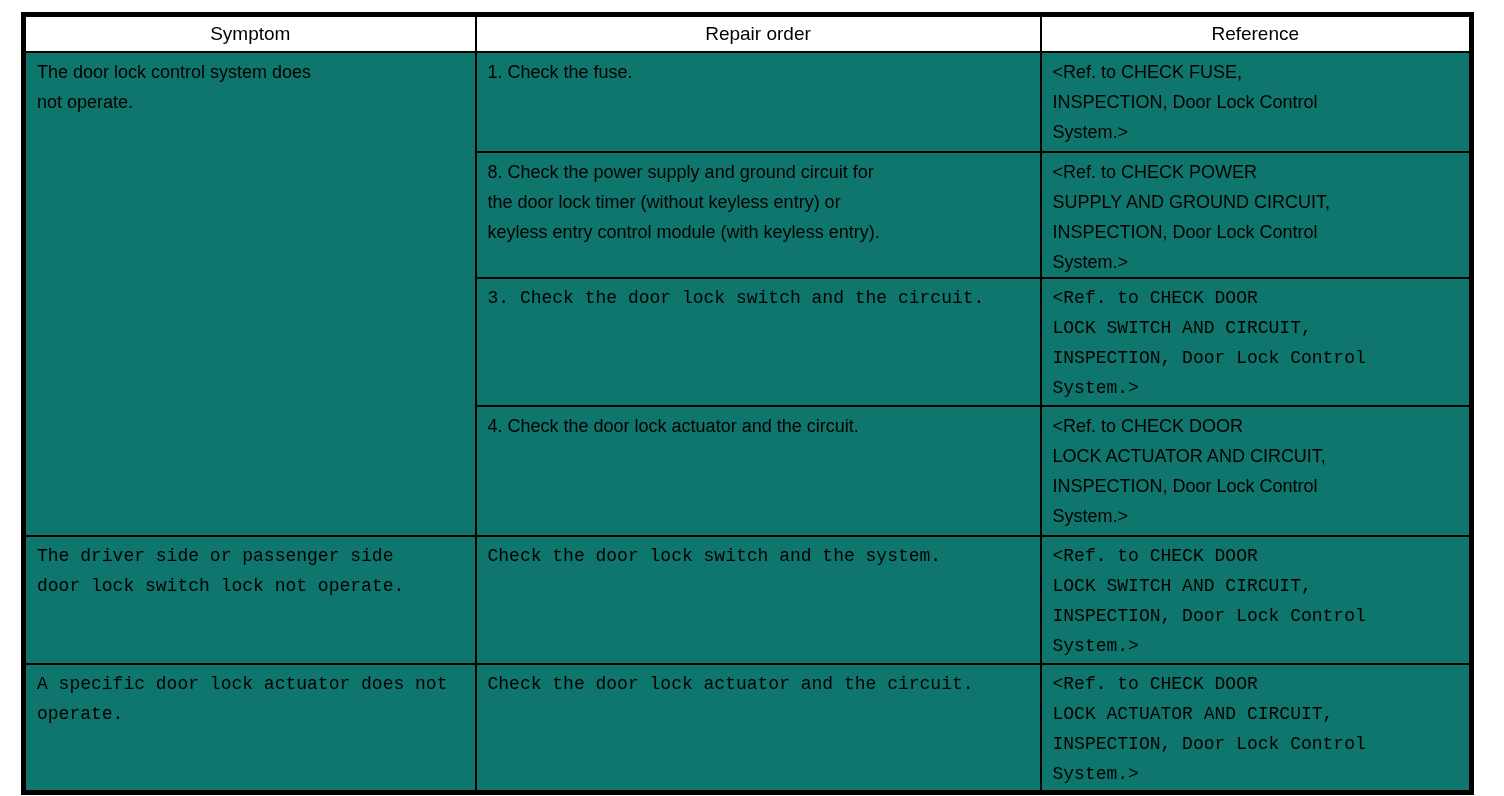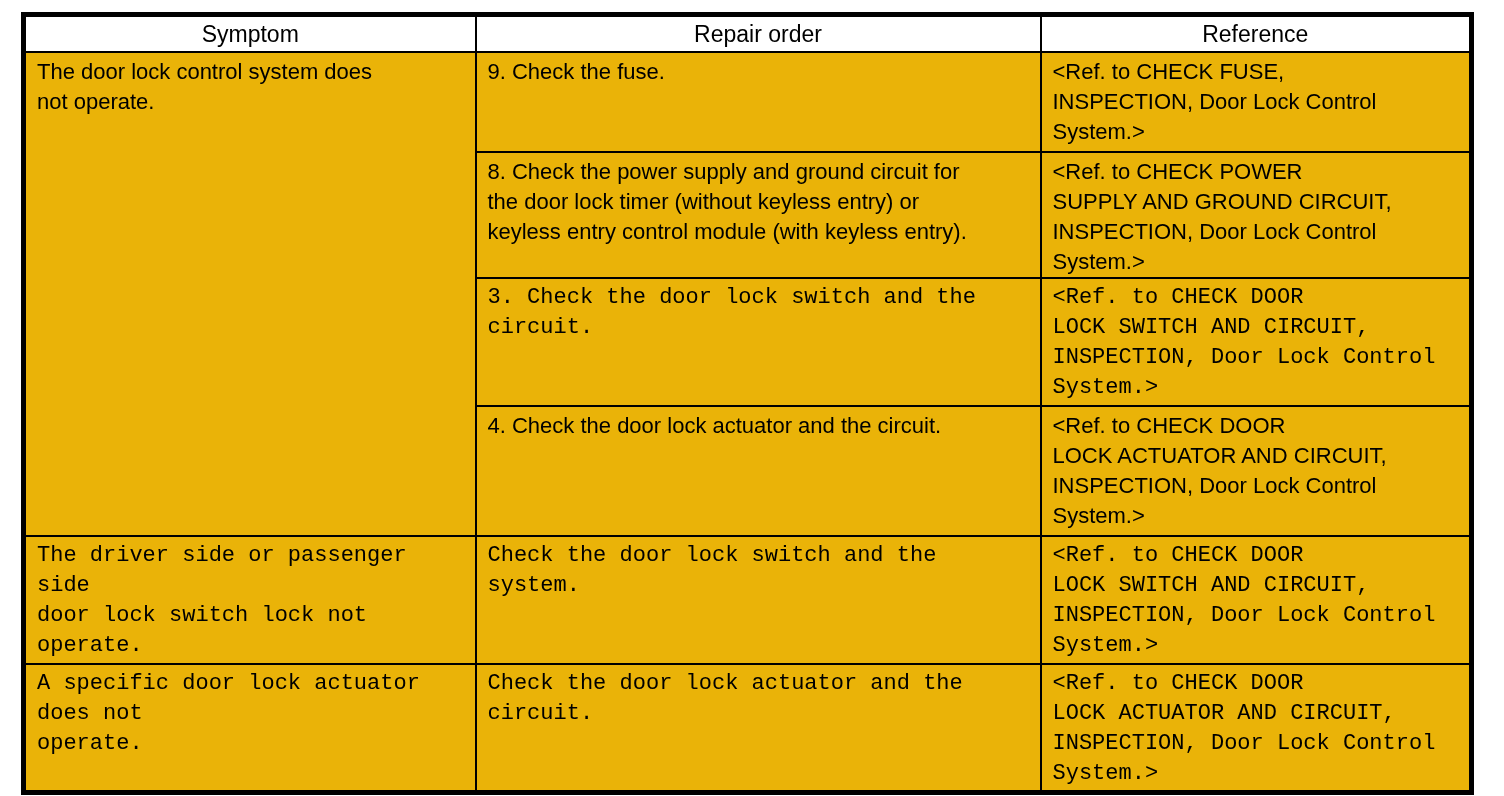--- a/index.html
+++ b/index.html
@@ -25,35 +25,35 @@
     width: 1448px;
     background: #ffffff;
   }
   table.trouble, table.trouble th, table.trouble td {
     border: 2px solid #000000;
   }
   table.trouble {
     border: 5px solid #000000;
   }
   th {
-    font-size: 23px;
+    font-size: 19px;
     font-weight: normal;
     text-align: center;
     height: 34px;
     line-height: 34px;
     padding: 0;
     background: #ffffff;
   }
   td {
     vertical-align: top;
-    font-size: 22px;
+    font-size: 18px;
     line-height: 30px;
     padding: 4px 2px 0 11px;
     white-space: pre-line;
-    background: #eab308;
+    background: #0f766e;
     overflow: hidden;
   }
   col.c-symptom { width: 452px; }
   col.c-repair  { width: 565px; }
   col.c-ref     { width: 431px; }
   tr.h100 { height: 100px; }
   tr.h122 { height: 122px; }
   tr.h128 { height: 128px; font-family: Liberation Mono, monospace; }
   tr.h130 { height: 130px; }
 </style>
@@ -71,21 +71,21 @@
       <tr>
         <th>Symptom</th>
         <th>Repair order</th>
         <th>Reference</th>
       </tr>
     </thead>
     <tbody>
       <tr class="h100">
         <td rowspan="4">The door lock control system does
 not operate.</td>
-        <td>9. Check the fuse.</td>
+        <td>1. Check the fuse.</td>
         <td>&lt;Ref. to CHECK FUSE,
 INSPECTION, Door Lock Control
 System.&gt;</td>
       </tr>
       <tr class="h122">
         <td>8. Check the power supply and ground circuit for
 the door lock timer (without keyless entry) or
 keyless entry control module (with keyless entry).</td>
         <td>&lt;Ref. to CHECK POWER
 SUPPLY AND GROUND CIRCUIT,

